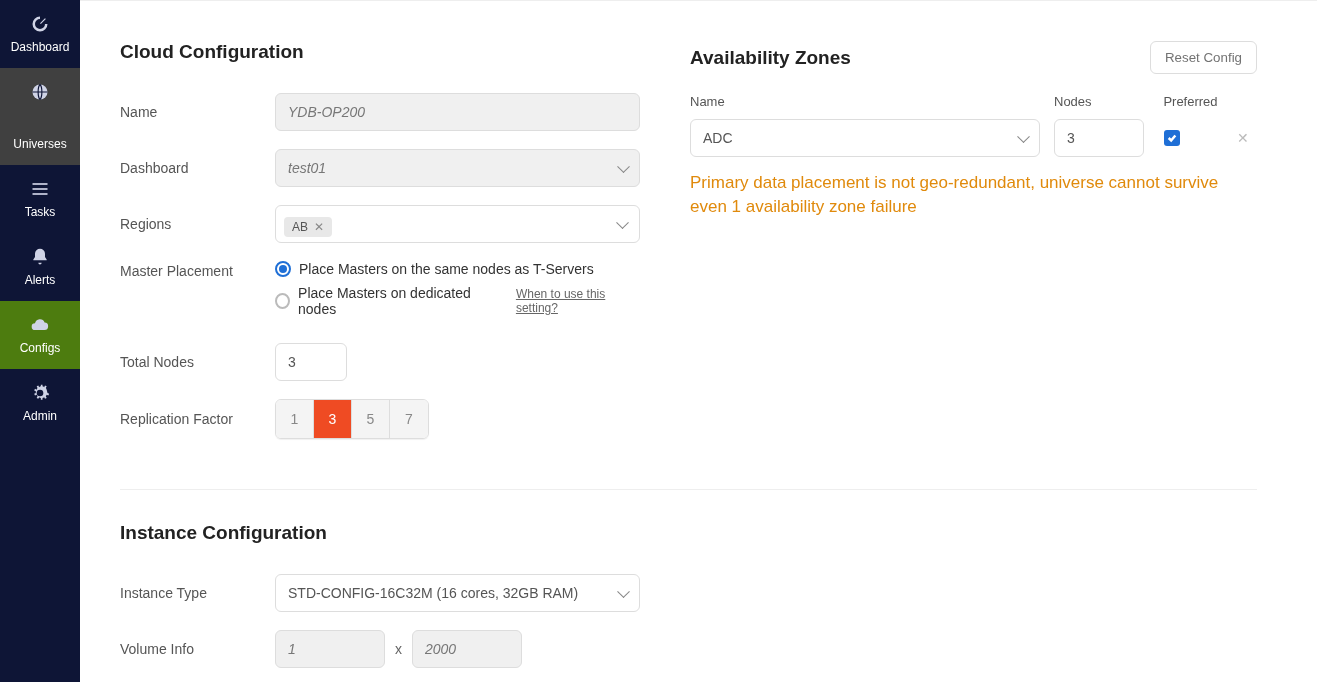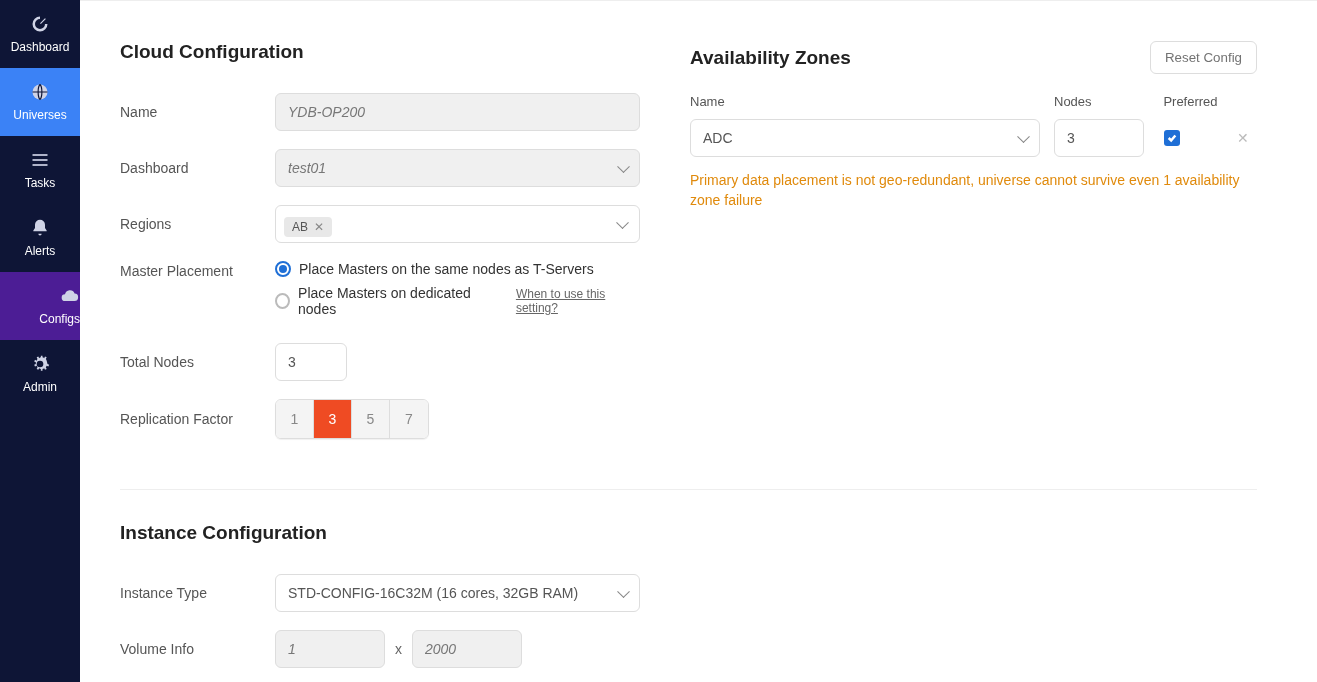--- a/index.html
+++ b/index.html
@@ -21,22 +21,22 @@
 .sidebar-item {
   display: flex;
   flex-direction: column;
   align-items: center;
   justify-content: center;
   padding: 14px 0;
   cursor: pointer;
   color: #fff;
   font-size: 12px;
 }
-.sidebar-item.active { background: #3b82f6; }
-.sidebar-item.configs { background: #4c1d95; align-items: flex-end; }
+.sidebar-item.active { background: #404040; gap: 29px; }
+.sidebar-item.configs { background: #4d7c0f; }
 .sidebar-icon {
   width: 20px;
   height: 20px;
   margin-bottom: 6px;
   fill: #cfd3e6;
 }
 .sidebar-label { color: #fff; }
 
 .main {
   flex: 1;
@@ -209,21 +209,21 @@
   width: 16px; height: 16px;
   background: #1f6fd6;
   border-radius: 3px;
   display: inline-flex;
   align-items: center; justify-content: center;
 }
 .checkbox svg { width: 10px; height: 10px; fill:none; stroke:#fff; stroke-width:3; }
 
 .warning {
   color: #e08a0c;
-  font-size: 14px;
+  font-size: 17px;
   margin-top: 12px;
   line-height: 1.4;
 }
 
 .volrow { display:flex; align-items:center; gap: 10px;}
 .vol-x { color:#666; }
 </style>
 </head>
 <body>
 

